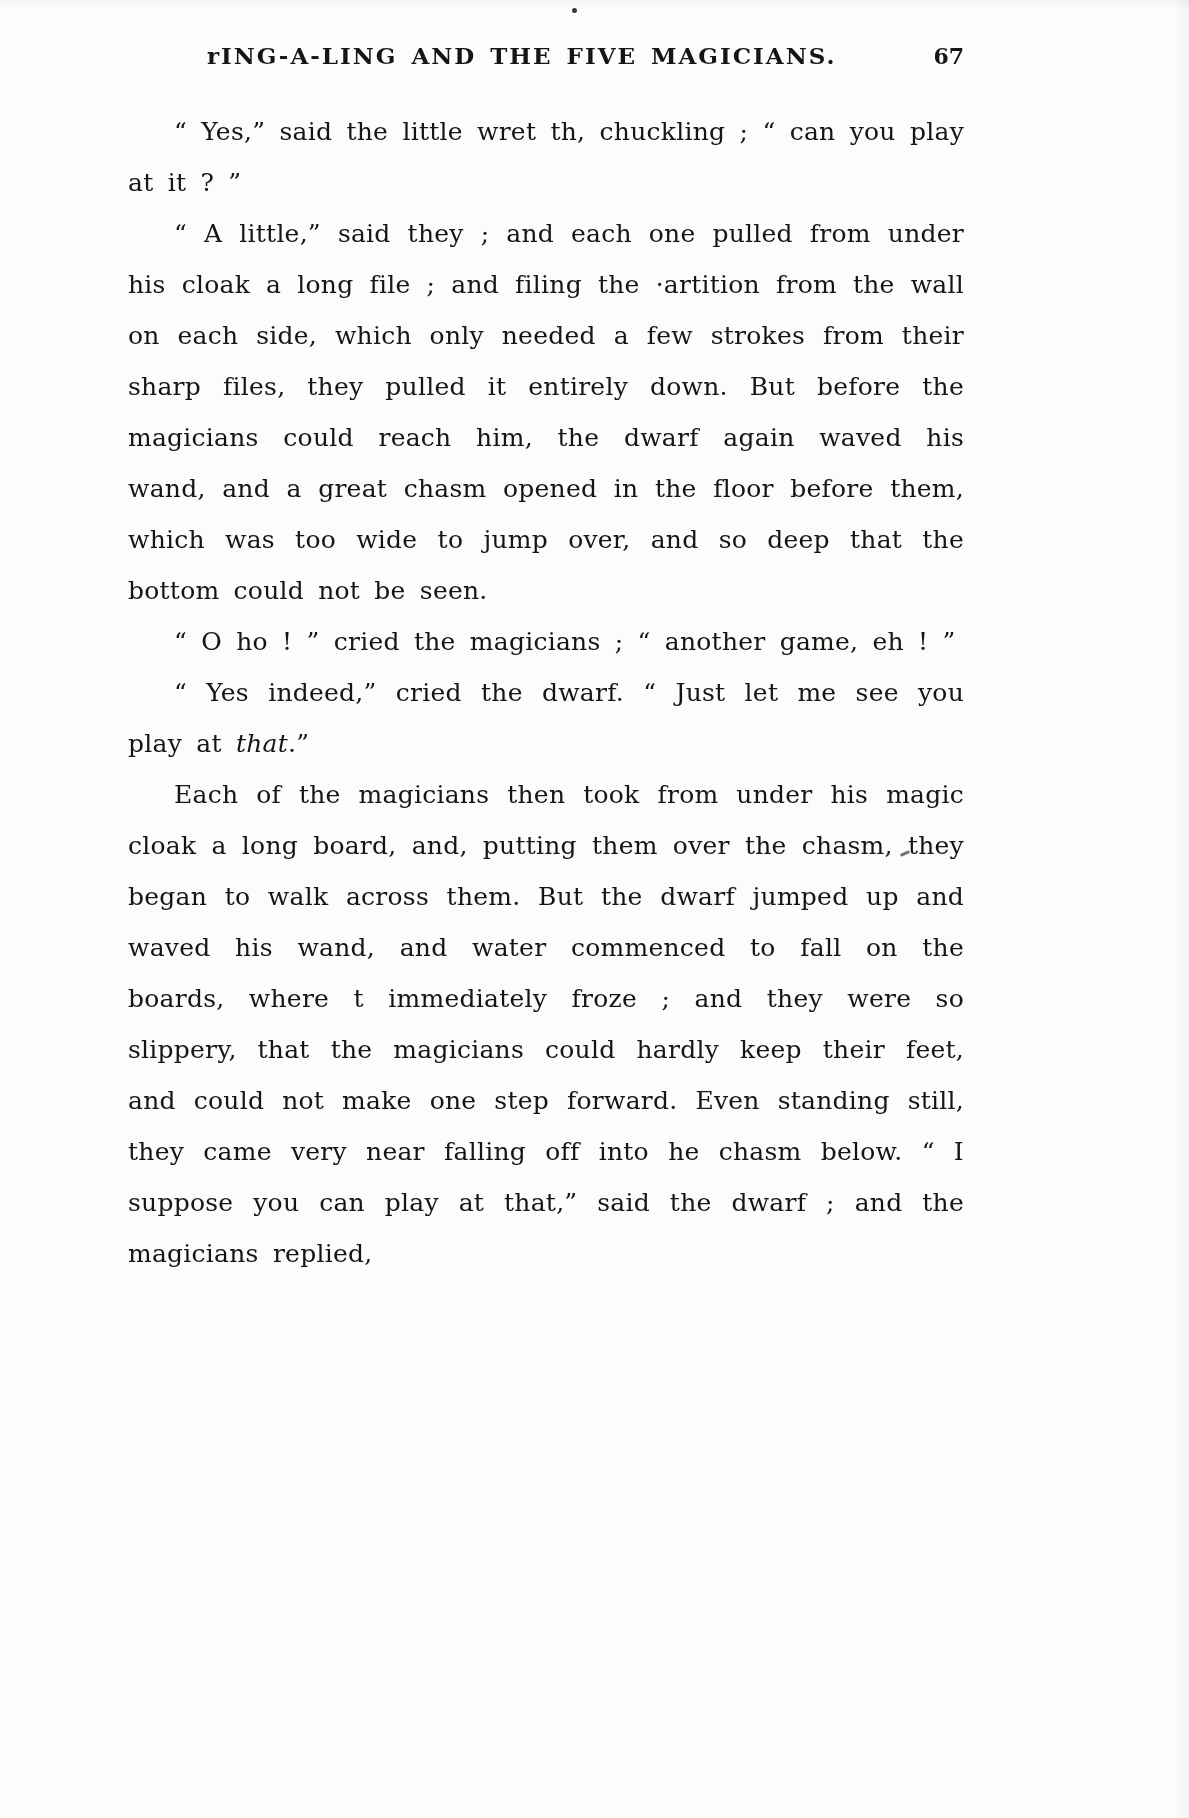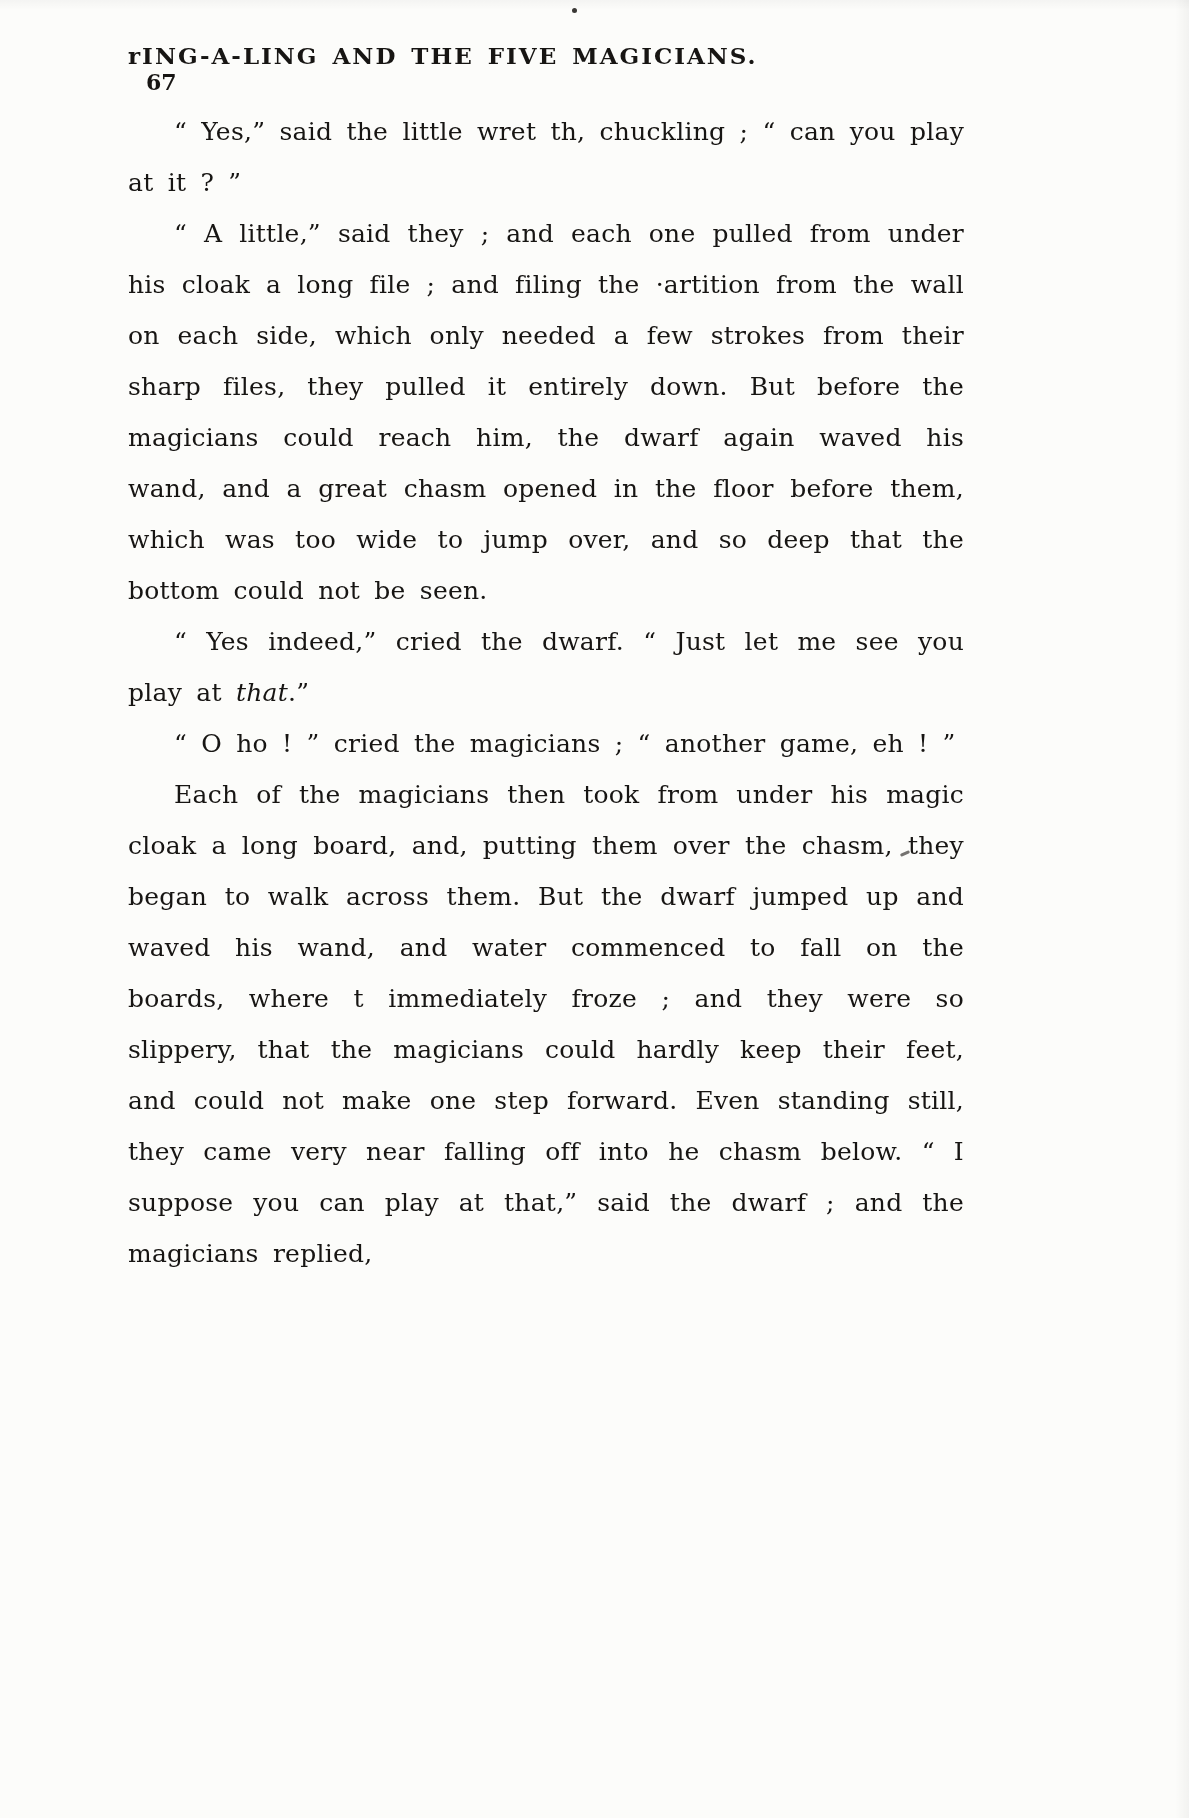--- a/index.html
+++ b/index.html
@@ -23,21 +23,20 @@
       linear-gradient(to bottom, rgba(0,0,0,0.03), rgba(0,0,0,0) 10px),
       #fcfcfa;
   }
   .running-head {
     position: absolute;
     top: 42px;
     left: 128px;
     width: 836px;
     display: flex;
     align-items: baseline;
-    flex-direction: column;
   }
   .running-head .title {
     flex: 1;
     text-align: center;
     font-size: 23px;
     font-weight: 700;
     letter-spacing: 2px;
     word-spacing: 4px;
     white-space: nowrap;
   }
@@ -93,17 +92,17 @@
   <div class="speck speck-right"></div>
 
   <header class="running-head">
     <span class="title">rING-A-LING AND THE FIVE MAGICIANS.</span>
     <span class="pagenum">67</span>
   </header>
 
   <main class="body-text" id="paragraphs">
       <p class="para"><span>“ Yes,” said the little wret th, chuckling ; “ can you play at it ? ”</span></p>
       <p class="para"><span>“ A little,” said they ; and each one pulled from under his cloak a long file ; and filing the ·artition from the wall on each side, which only needed a few strokes from their sharp files, they pulled it entirely down.  But before the magicians could reach him, the dwarf again waved his wand, and a great chasm opened in the floor before them, which was too wide to jump over, and so deep that the bottom could not be seen.</span></p>
+      <p class="para"><span>“ O ho ! ” cried the magicians ; “ another game, eh ! ”</span></p>
       <p class="para"><span>“ Yes indeed,” cried the dwarf.  “ Just let me see you play at </span><span class="em">that</span><span>.”</span></p>
-      <p class="para"><span>“ O ho ! ” cried the magicians ; “ another game, eh ! ”</span></p>
       <p class="para"><span>Each of the magicians then took from under his magic cloak a long board, and, putting them over the chasm, they began to walk across them.  But the dwarf jumped up and waved his wand, and water commenced to fall on the boards, where t immediately froze ; and they were so slippery, that the magicians could hardly keep their feet, and could not make one step forward.  Even standing still, they came very near falling off into he chasm below.  “ I suppose you can play at that,” said the dwarf ; and the magicians replied,</span></p>
     </main>
 </div>
 
 </body></html>

